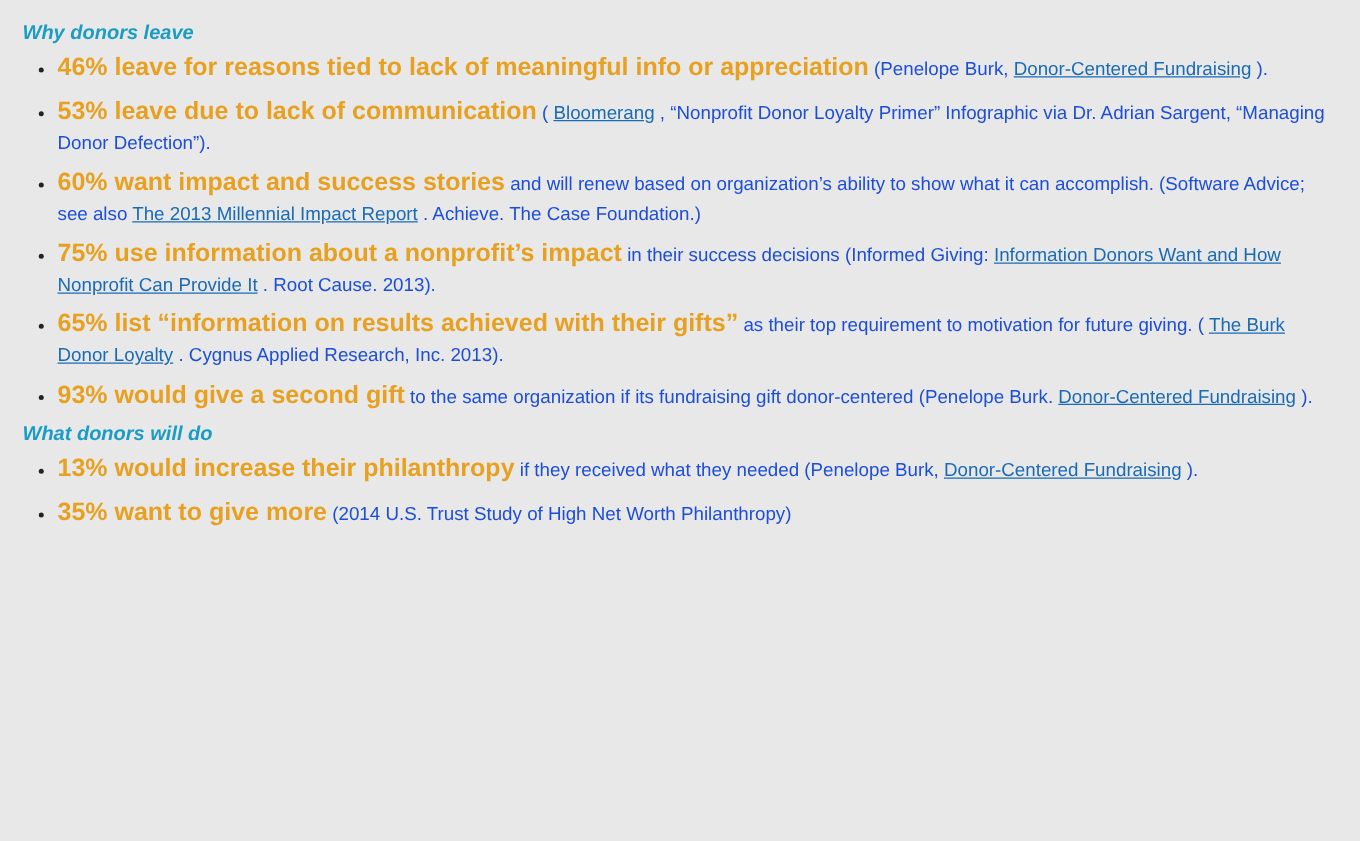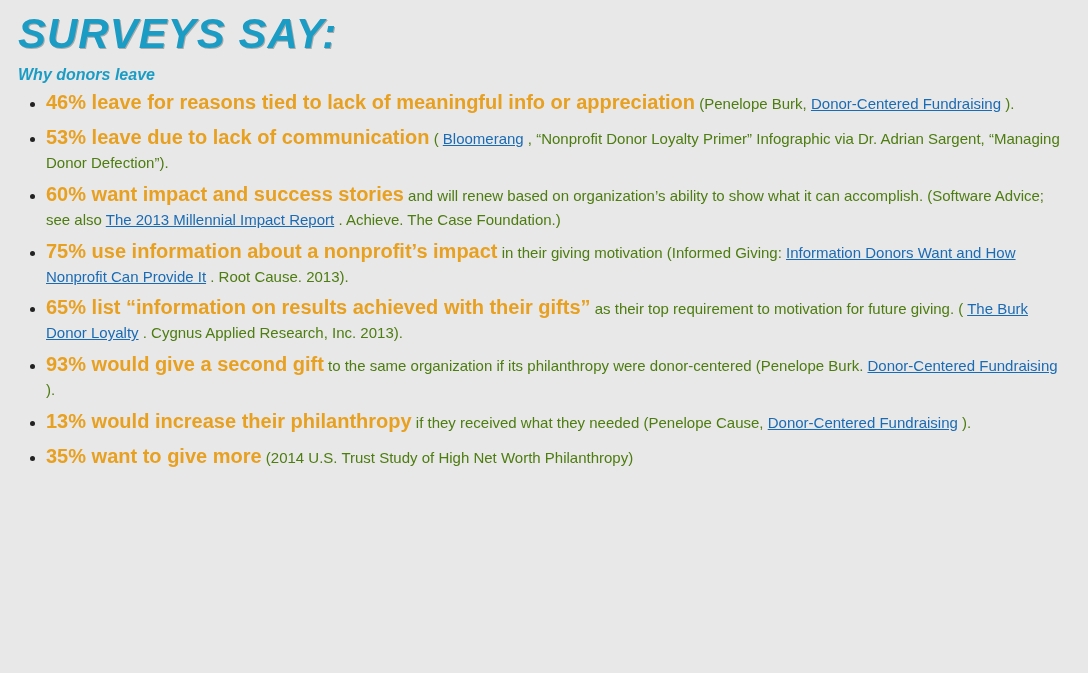--- a/index.html
+++ b/index.html
@@ -57,30 +57,29 @@
     }
 
     .link {
       color: #1a6bb5;
       text-decoration: underline;
       cursor: pointer;
       text-align: center;
     }
 
     .normal-text {
-      color: #4d7c0f;
+      color: #1d4ed8;
       font-weight: normal;
       font-size: 15px;
     }
   </style>
 </head>
 <body>
 
 <div>
-  <h1 class="main-title">SURVEYS SAY:</h1>
 
   <div>
 
     <div>
       <div class="section-heading">Why donors leave</div>
       <ul>
         <li>
           <span class="stat-highlight">46% leave for reasons tied to lack of meaningful info or appreciation</span>
           <span class="normal-text"> (Penelope Burk, </span>
           <a class="link">Donor-Centered Fundraising</a>
@@ -98,44 +97,45 @@
     <div>
       <ul>
         <li>
           <span class="stat-highlight">60% want impact and success stories</span>
           <span class="normal-text"> and will renew based on organization’s ability to show what it can accomplish. (Software Advice; see also </span>
           <a class="link">The 2013 Millennial Impact Report</a>
           <span class="normal-text">. Achieve. The Case Foundation.)</span>
         </li>
         <li>
           <span class="stat-highlight">75% use information about a nonprofit’s impact</span>
-          <span class="normal-text"> in their giving motivation (Informed Giving: </span>
+          <span class="normal-text"> in their success decisions (Informed Giving: </span>
           <a class="link">Information Donors Want and How Nonprofit Can Provide It</a>
           <span class="normal-text">. Root Cause. 2013).</span>
         </li>
         <li>
           <span class="stat-highlight">65% list “information on results achieved with their gifts”</span>
           <span class="normal-text"> as their top requirement to motivation for future giving. (</span>
           <a class="link">The Burk Donor Loyalty</a>
           <span class="normal-text">. Cygnus Applied Research, Inc. 2013).</span>
         </li>
         <li>
           <span class="stat-highlight">93% would give a second gift</span>
-          <span class="normal-text"> to the same organization if its philanthropy were donor-centered (Penelope Burk. </span>
+          <span class="normal-text"> to the same organization if its fundraising gift donor-centered (Penelope Burk. </span>
           <a class="link">Donor-Centered Fundraising</a>
           <span class="normal-text">).</span>
         </li>
       </ul>
     </div>
 
     <div>
+      <div class="section-heading">What donors will do</div>
       <ul>
         <li>
           <span class="stat-highlight">13% would increase their philanthropy</span>
-          <span class="normal-text"> if they received what they needed (Penelope Cause, </span>
+          <span class="normal-text"> if they received what they needed (Penelope Burk, </span>
           <a class="link">Donor-Centered Fundraising</a>
           <span class="normal-text">).</span>
         </li>
         <li>
           <span class="stat-highlight">35% want to give more</span>
           <span class="normal-text"> (2014 U.S. Trust Study of High Net Worth Philanthropy)</span>
         </li>
       </ul>
     </div>
 

